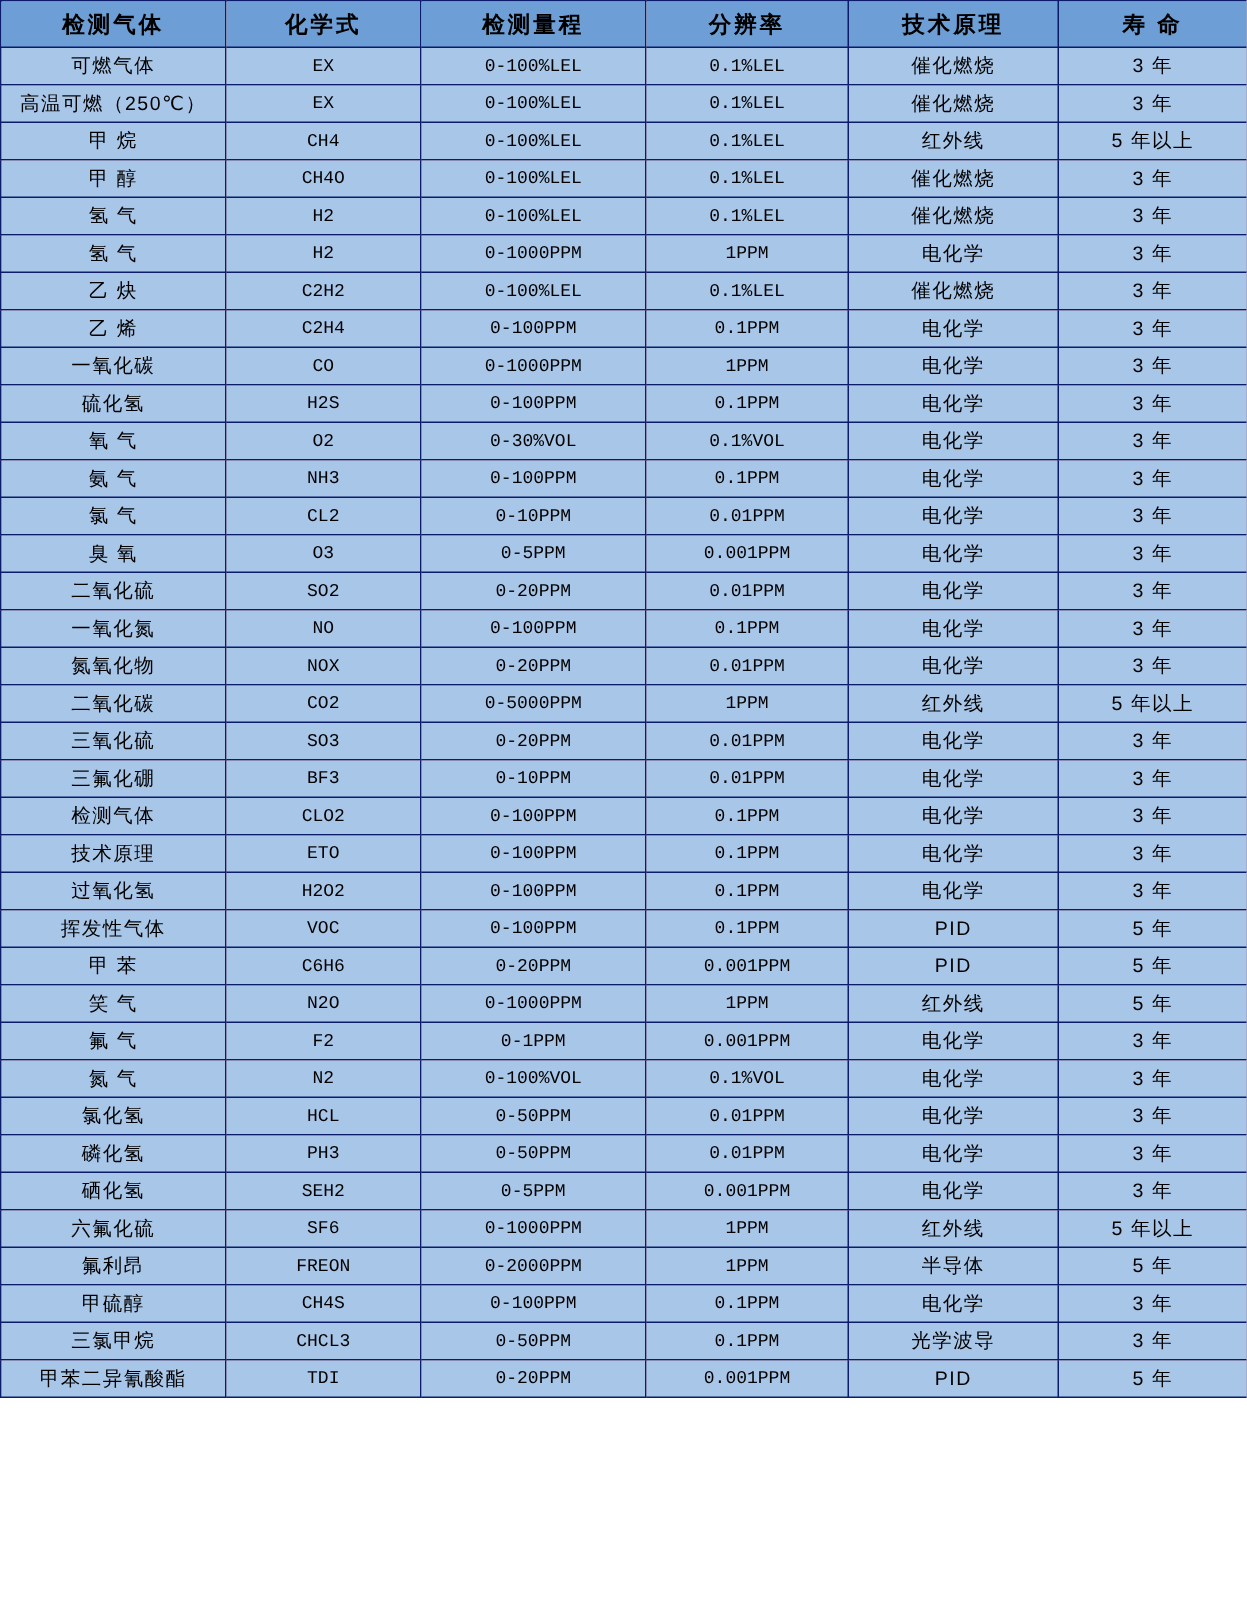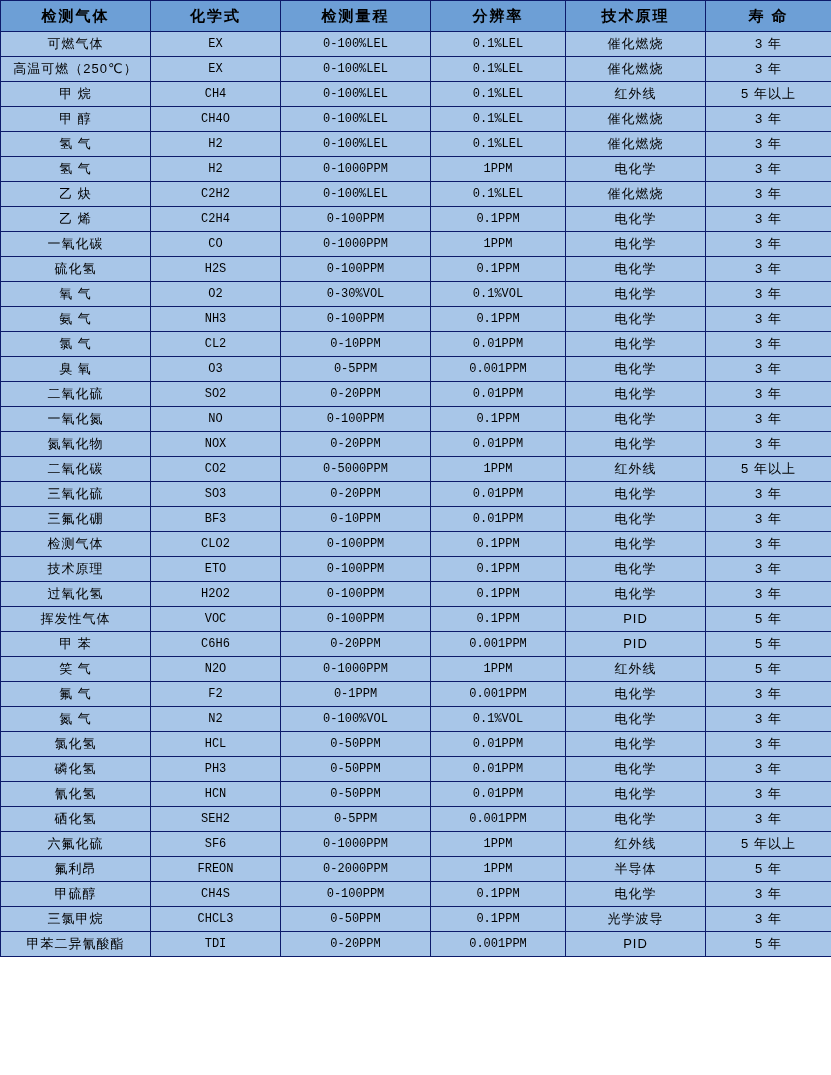--- a/index.html
+++ b/index.html
@@ -320,28 +320,20 @@
       </tr>
       <tr>
         <td class="name">磷化氢</td>
         <td class="formula">PH3</td>
         <td class="range">0-50PPM</td>
         <td class="resolution">0.01PPM</td>
         <td class="principle">电化学</td>
         <td class="life">3 年</td>
       </tr>
       <tr>
-        <td class="name">氰化氢</td>
-        <td class="formula">HCN</td>
-        <td class="range">0-50PPM</td>
-        <td class="resolution">0.01PPM</td>
-        <td class="principle">电化学</td>
-        <td class="life">3 年</td>
-      </tr>
-      <tr>
         <td class="name">硒化氢</td>
         <td class="formula">SEH2</td>
         <td class="range">0-5PPM</td>
         <td class="resolution">0.001PPM</td>
         <td class="principle">电化学</td>
         <td class="life">3 年</td>
       </tr>
       <tr>
         <td class="name">六氟化硫</td>
         <td class="formula">SF6</td>

